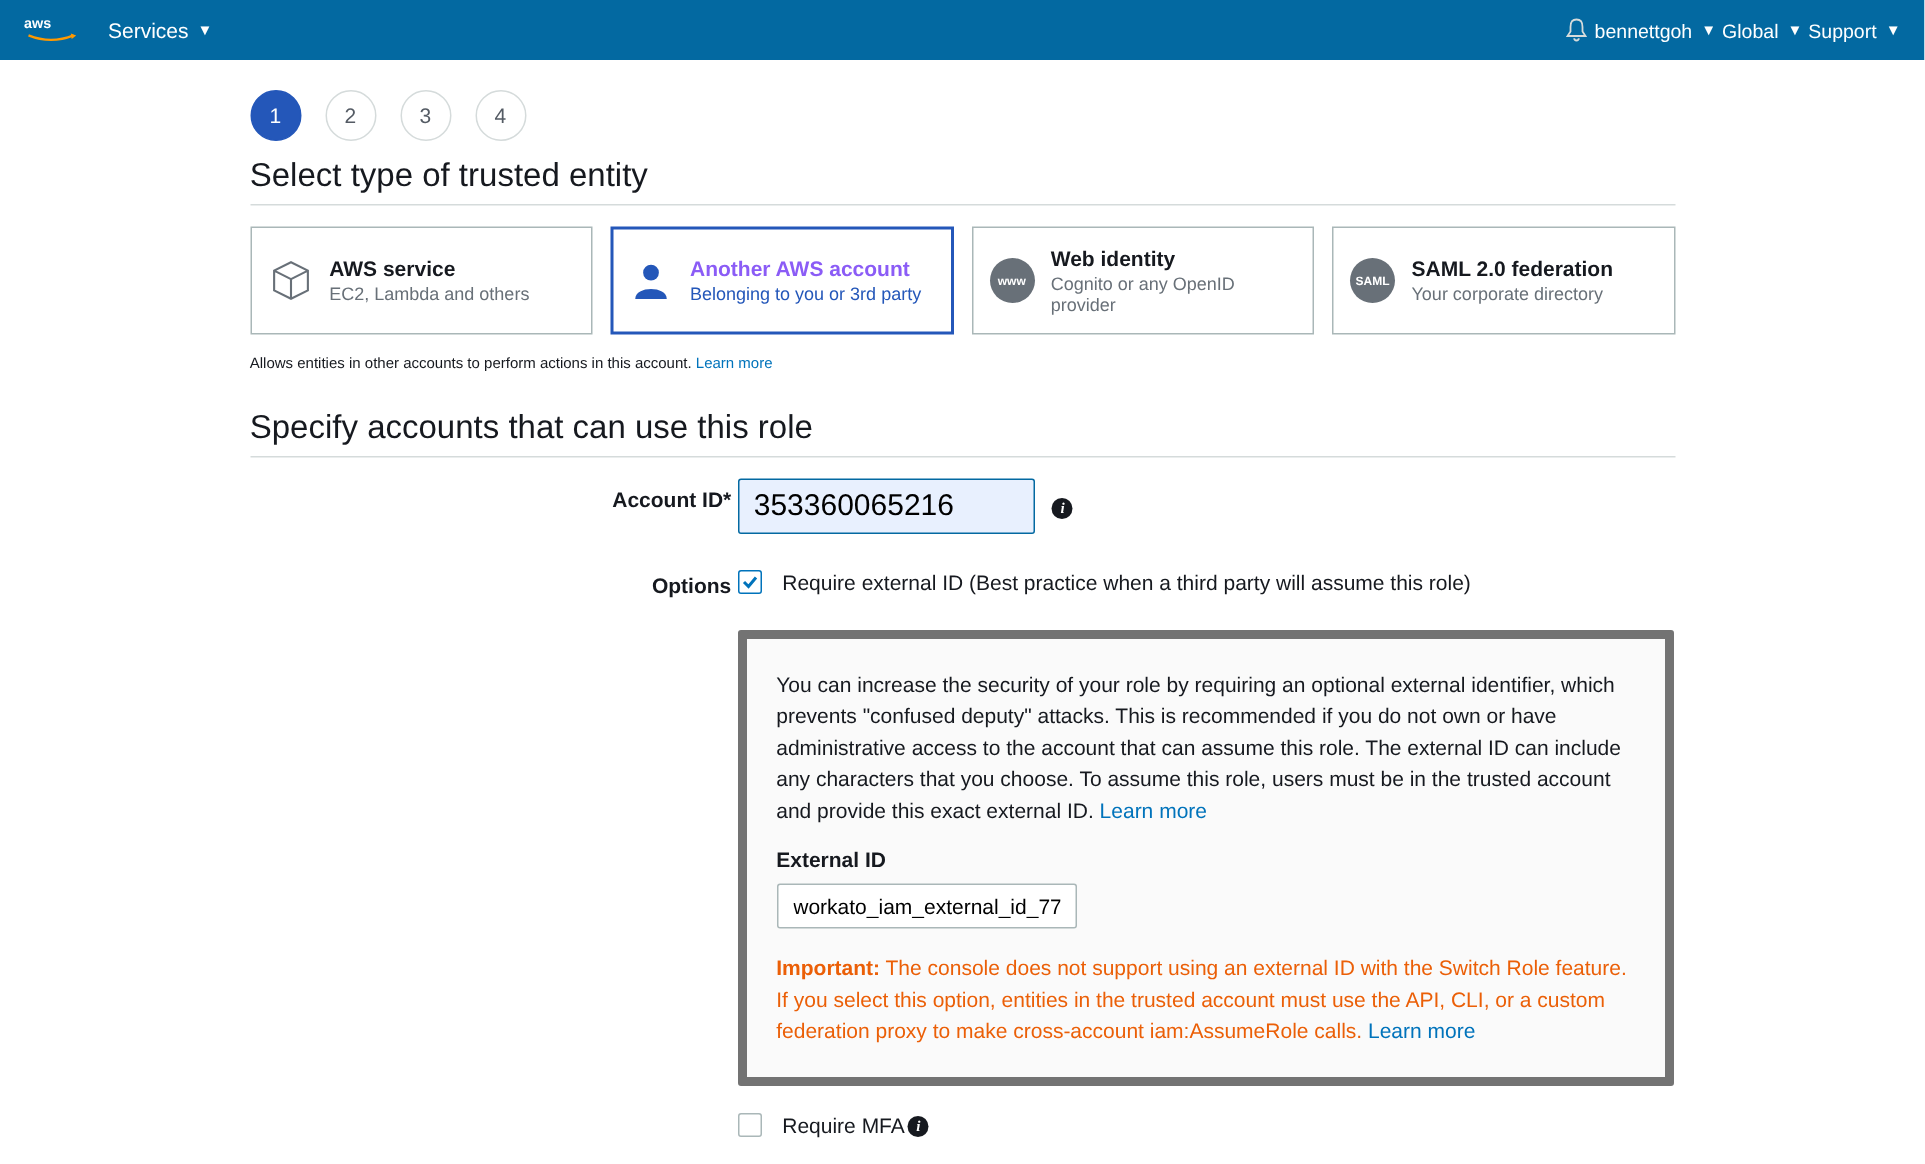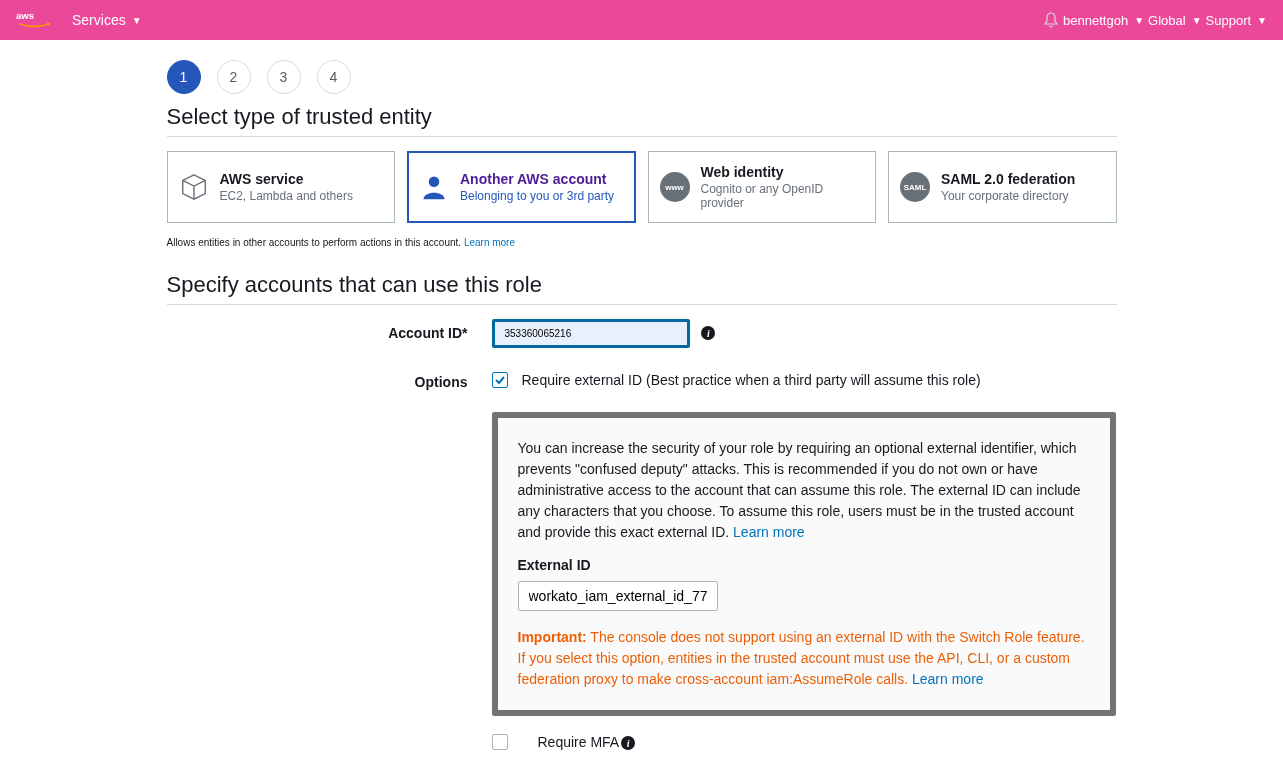--- a/index.html
+++ b/index.html
@@ -1,19 +1,19 @@
 <!DOCTYPE html>
 <html><head>
 <meta charset="utf-8">
 <style>
 * { margin: 0; padding: 0; box-sizing: border-box; }
 body { font-family: "Amazon Ember", "Helvetica Neue", Arial, sans-serif; font-size: 14px; color: #16191f; background: #fff; }
 
 
-.topnav { background: #ec4899; height: 40px; display: flex; align-items: center; padding: 0 16px; color: #fff; text-align: right; }
+.topnav { background: #0369a1; height: 40px; display: flex; align-items: center; padding: 0 16px; color: #fff; text-align: right; }
 .topnav .logo { margin-right: 20px; }
 .topnav .services { display: flex; align-items: center; cursor: pointer; font-size: 14px; color: #fff; margin-right: 30px; }
 .topnav .caret { margin-left: 6px; font-size: 10px; }
 .topnav .search { flex: 0 0 540px; display: flex; align-items: center; background: #232f3e; border: 1px solid #5a6673; border-radius: 2px; height: 28px; padding: 0 10px; color: #879196; font-style: italic; font-size: 13px; }
 .topnav .search .shortcut { margin-left: auto; font-style: normal; color: #879196; font-size: 13px; }
 .topnav .spacer { flex: 1; }
 .topnav .right-item { display: flex; align-items: center; color: #fff; margin-left: 4px; cursor: pointer; font-size: 13px; }
 .topnav svg { display: block; }
 
 
@@ -25,50 +25,50 @@
 .step.active { background: #2457b9; color: #fff; border-color: #2457b9; }
 
 .section-heading { font-size: 22px; font-weight: 400; color: #16191f; border-bottom: 1px solid #d5dbdb; padding-bottom: 6px; margin-top: 10px; margin-bottom: 14px; }
 
 .entity-cards { display: flex; gap: 12px; margin-bottom: 14px; }
 .entity-card { flex: 1; border: 1px solid #aab7b8; padding: 12px 10px; display: flex; align-items: center; gap: 10px; cursor: pointer; background: #fff; min-height: 68px; }
 .entity-card.selected { border: 2px solid #2457b9; padding: 11px 9px; }
 .entity-card .icon-wrap { width: 32px; height: 32px; display: flex; align-items: center; justify-content: center; color: #687078; flex-shrink: 0; }
 .entity-card .card-title { font-size: 14px; font-weight: 700; color: #16191f; }
 .entity-card .card-sub { font-size: 12px; color: #687078; margin-top: 2px; }
-.entity-card.selected .card-title { color: #4c1d95; }
+.entity-card.selected .card-title { color: #8b5cf6; }
 .entity-card.selected .card-sub { color: #2457b9; }
 .entity-card.selected .icon-wrap { color: #2457b9; }
 
 .icon-circle { width: 30px; height: 30px; border-radius: 50%; background: #687078; color: #fff; display: flex; align-items: center; justify-content: center; font-size: 10px; font-weight: 700; }
 
 .desc-row { font-size: 10px; color: #16191f; margin-bottom: 24px; }
 .desc-row a { color: #0073bb; text-decoration: none; }
 
 .form-row { display: flex; margin-bottom: 24px; }
-.form-label { width: 325px; text-align: right; padding-right: 24px; font-weight: 700; font-size: 14px; padding-top: 6px; }
+.form-label { width: 325px; text-align: right; padding-right: 4px; font-weight: 700; font-size: 14px; padding-top: 6px; }
 .form-control { flex: 1; }
-.text-input { border: 3px solid #0369a1; background: #e8f0fe; padding: 6px 10px; font-size: 10px; width: 198px; border-radius: 2px; }
+.text-input { border: 1px solid #0369a1; background: #e8f0fe; padding: 6px 10px; font-size: 20px; width: 198px; border-radius: 2px; }
 .info-icon { display: inline-flex; width: 14px; height: 14px; border-radius: 50%; background: #16191f; color: #fff; align-items: center; justify-content: center; font-size: 10px; font-weight: 700; margin-left: 8px; vertical-align: middle; font-style: italic; font-family: Georgia, serif; }
 
 .checkbox-row { display: flex; align-items: center; gap: 14px; }
 .checkbox { width: 16px; height: 16px; border: 1px solid #aab7b8; border-radius: 2px; display: inline-flex; align-items: center; justify-content: center; cursor: pointer; flex-shrink: 0; }
 .checkbox.checked { background: #fff; border-color: #0073bb; }
 .checkbox.checked svg { display: block; }
 .checkbox svg { display: none; }
 
 .info-box { border: 6px solid #737373; background: #fafafa; padding: 20px; margin-top: 24px; border-radius: 2px; max-width: 624px; }
 .info-box p { font-size: 14px; line-height: 1.5; color: #16191f; }
 .info-box a { color: #0073bb; text-decoration: none; }
 .info-box .ext-label { font-weight: 700; margin: 14px 0 8px; }
 .info-box .ext-input { border: 1px solid #aab7b8; background: #fff; padding: 6px 10px; font-size: 14px; border-radius: 2px; display: inline-block; }
 .important { color: #eb5f07; font-weight: 700; }
 .important-text { color: #eb5f07; }
 
-.mfa-row { margin-top: 18px; display: flex; align-items: center; gap: 30px; }
+.mfa-row { margin-top: 18px; display: flex; align-items: center; gap: 14px; }
 </style>
 </head>
 <body>
 
 <div class="topnav">
   <div class="logo">
     <svg width="36" height="22" viewBox="0 0 60 36">
       <text x="0" y="16" fill="#fff" font-size="16" font-weight="700" font-family="Arial">aws</text>
       <path d="M5 24 Q30 34 55 24" stroke="#ff9900" stroke-width="2.5" fill="none"></path>
       <path d="M52 22 L58 24 L53 28" fill="#ff9900"></path>

